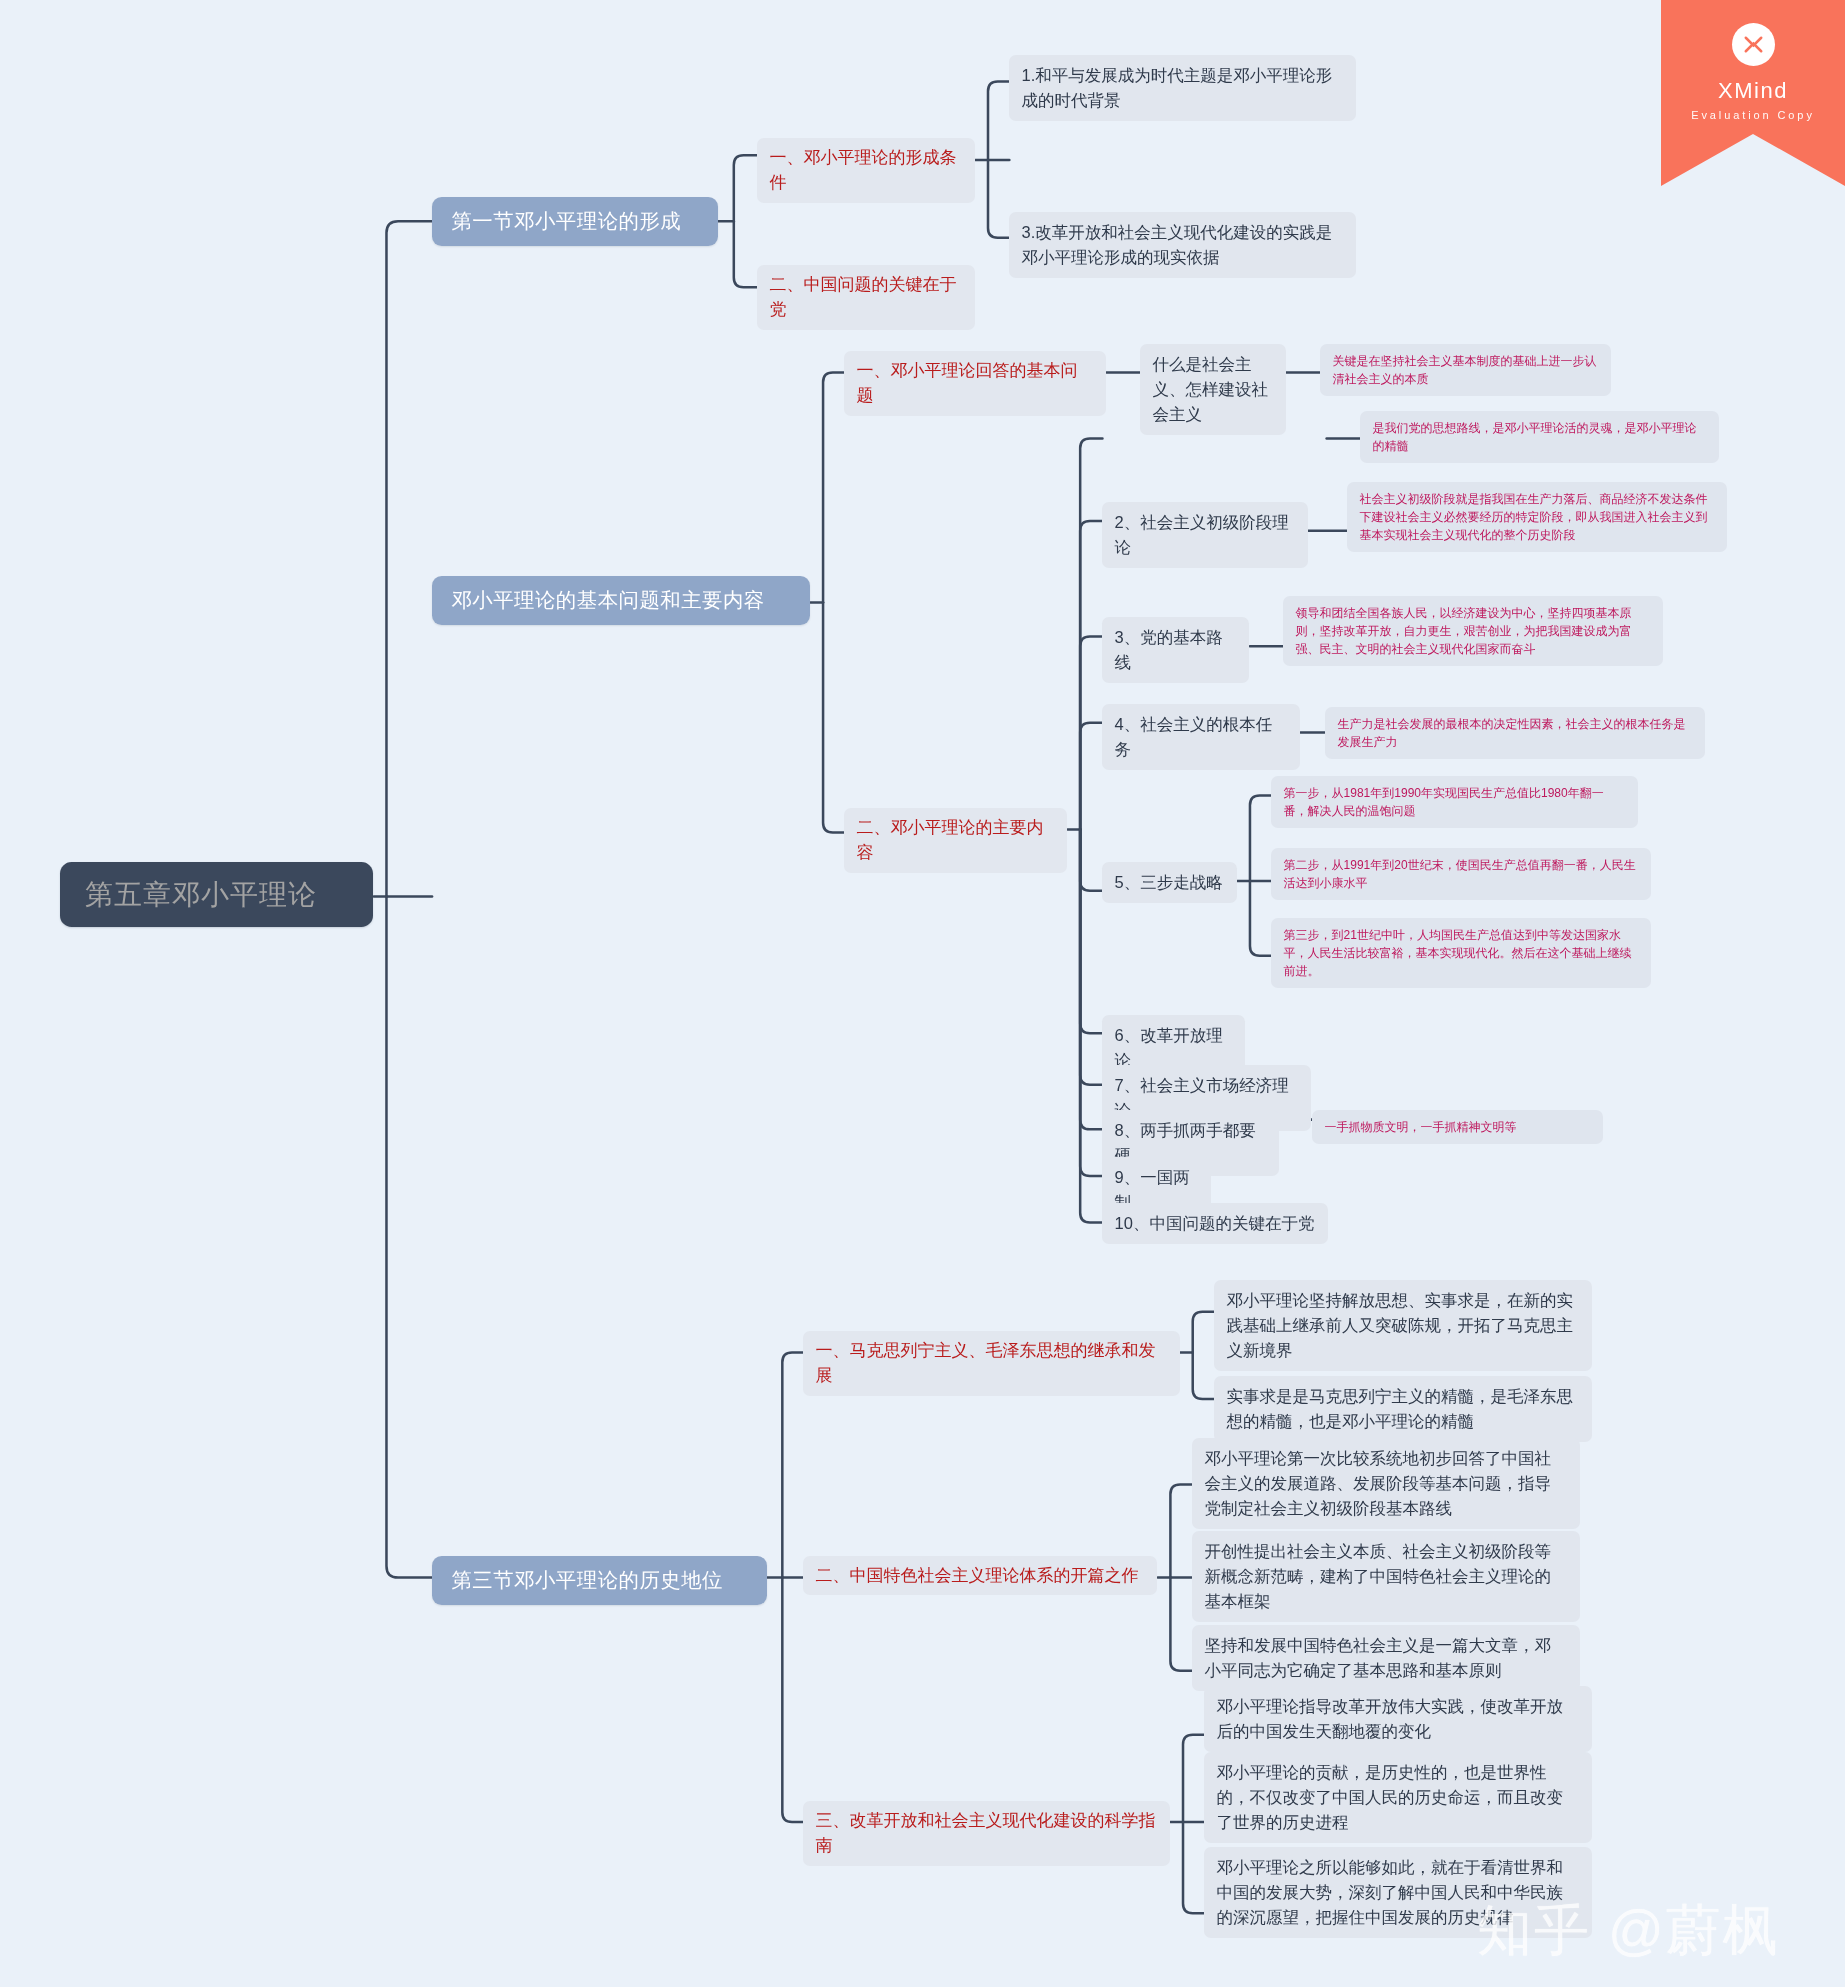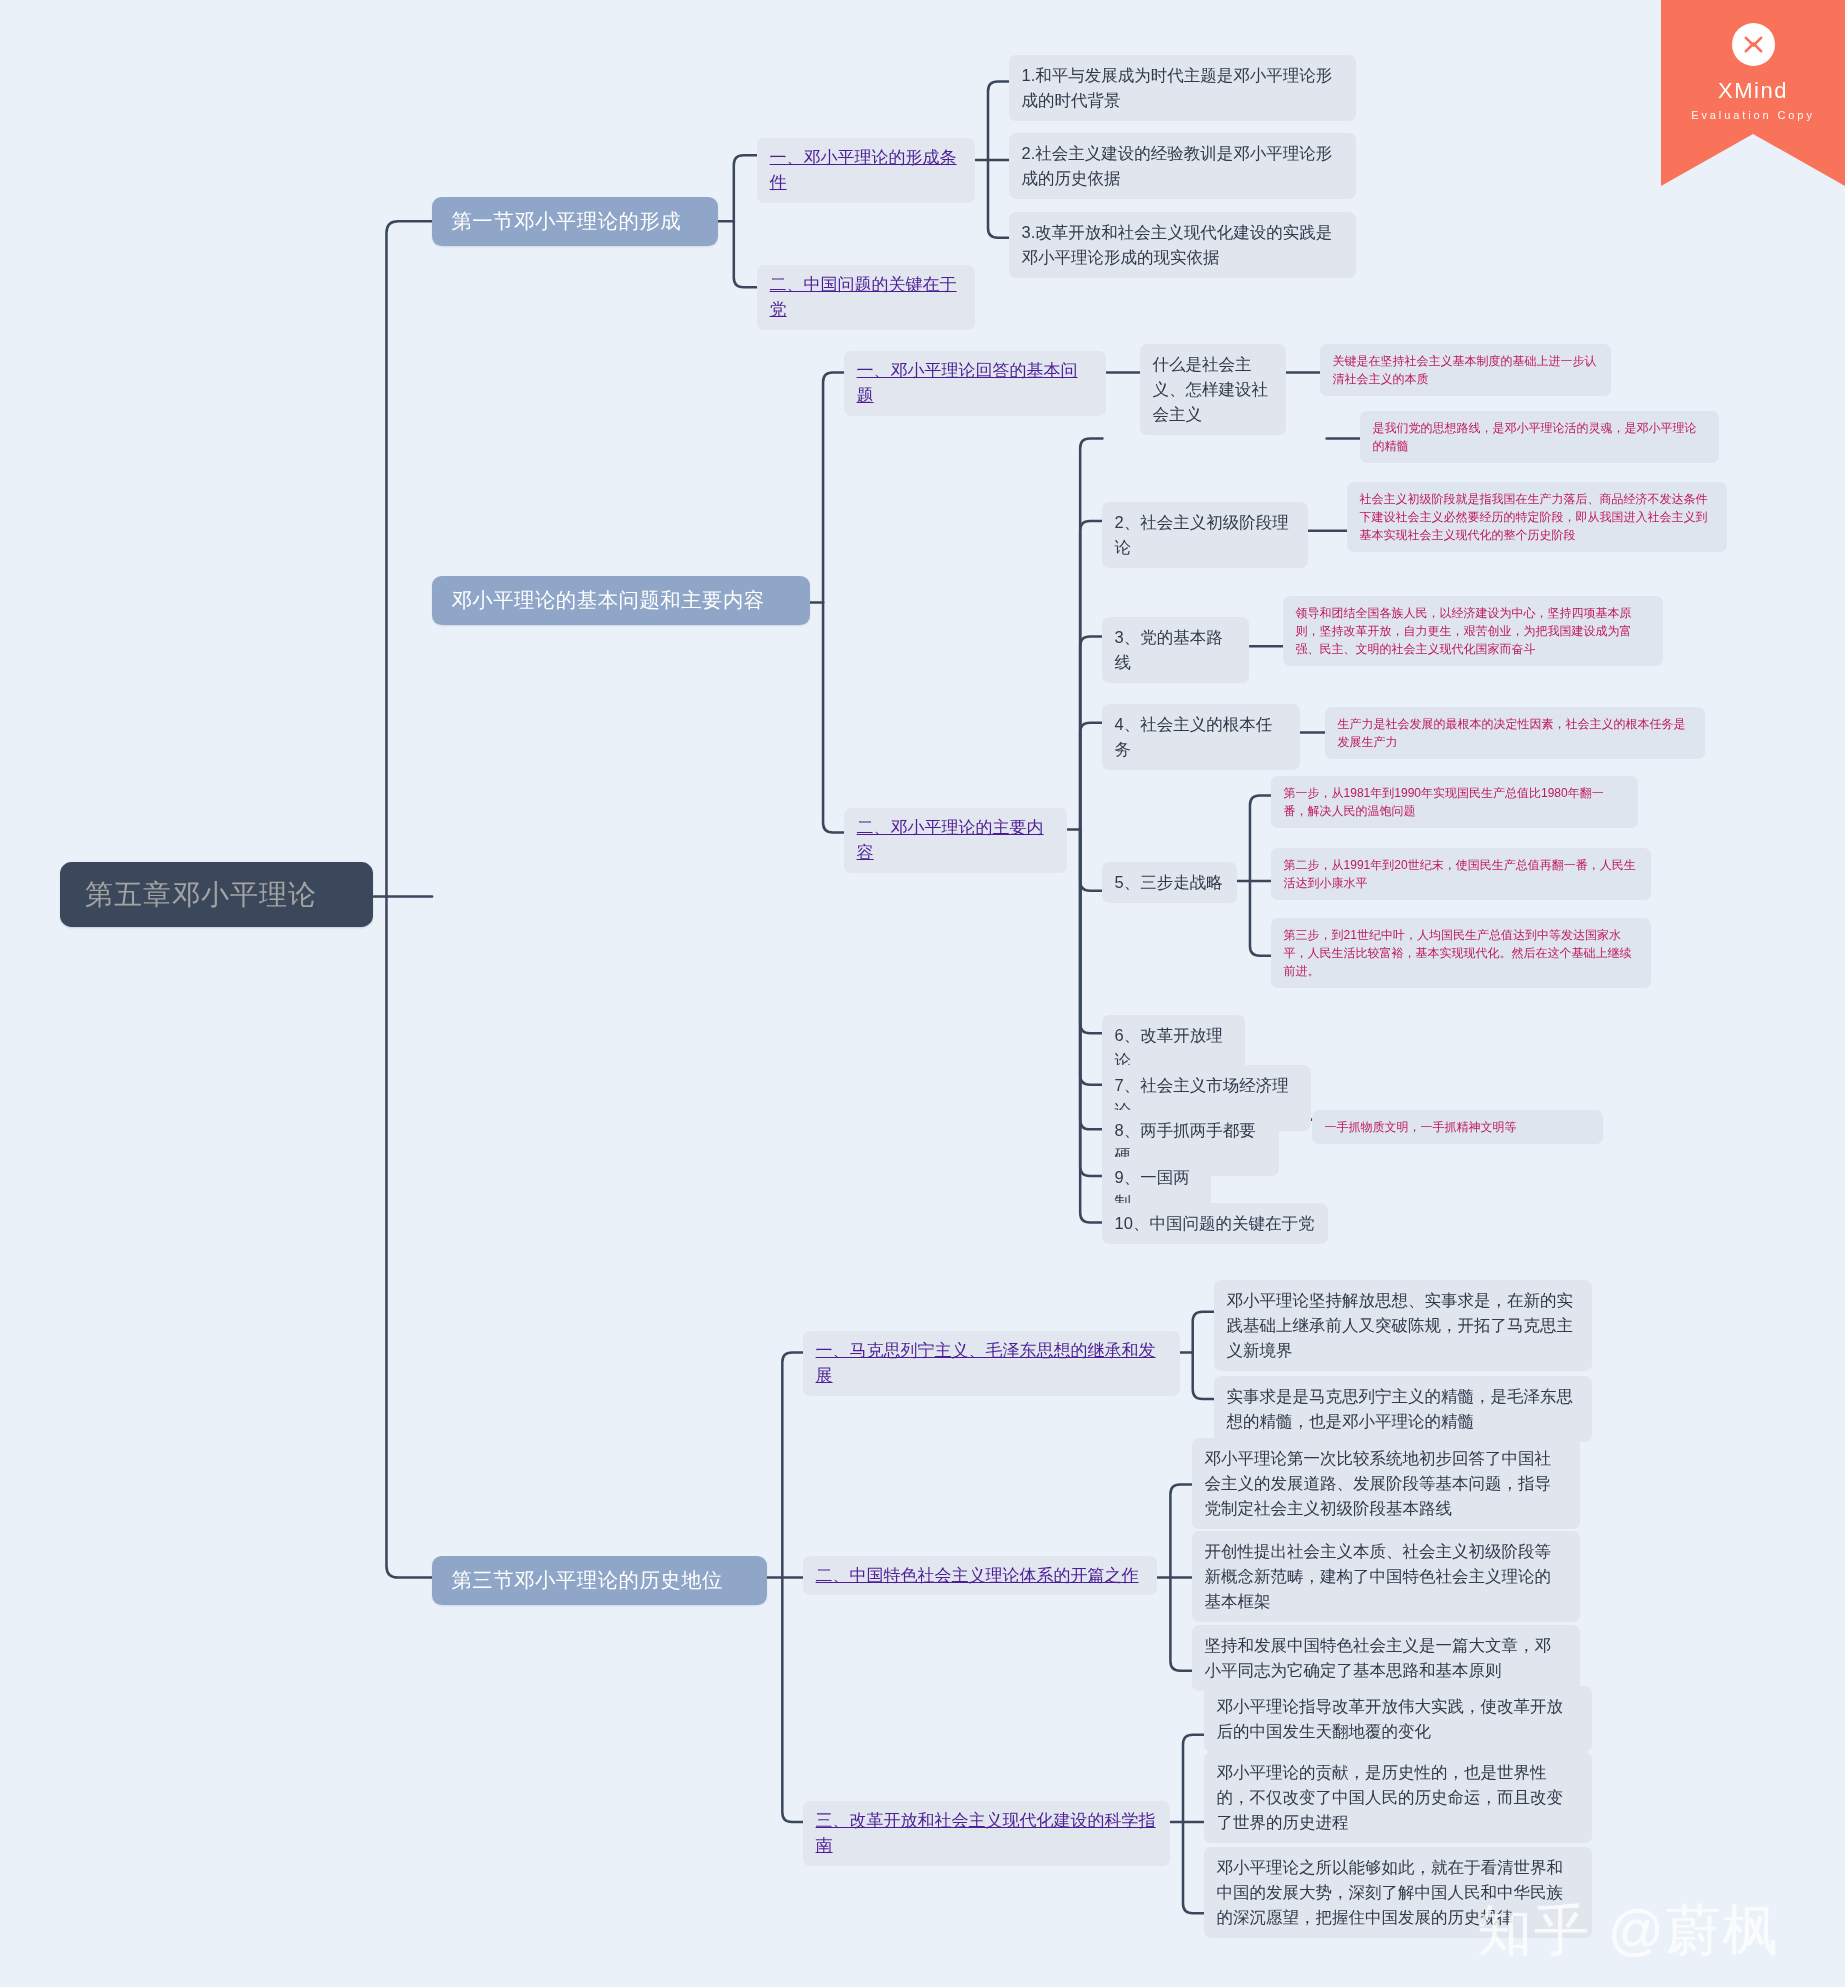--- a/index.html
+++ b/index.html
@@ -25,24 +25,23 @@
   }
   
   .n-l2{
     background:#8fa6c8;color:#ffffff;border-radius:9.7px;
     font-size:20.4px;line-height:1.35;letter-spacing:0.5px;
     padding:10.7px 19.4px;justify-content:flex-end;
     box-shadow:0 1px 1.9px rgba(40,55,75,.12);
   }
   
   .n-l3{
-    background:#e2e7ef;color:#4c1d95;border-radius:6.8px;
+    background:#e2e7ef;color:#b91c1c;border-radius:6.8px;
     font-size:17px;line-height:1.5;
     padding:6.8px 12.6px;
-    text-decoration:underline;
   }
   
   .n-l4{
     background:#e1e6ee;color:#2f3a4b;border-radius:6.8px;
     font-size:16.5px;line-height:1.52;
     padding:7.8px 12.6px;
   }
   .n-l5{
     background:#dfe5ee;color:#be185d;border-radius:6.8px;
     font-size:12px;line-height:1.52;
@@ -164,23 +163,20 @@
   <div class="node n-l3" style="left:757px;top:138px;width:218px;">
     <span class="txt">一、邓小平理论的形成条件</span>
   </div>
   <div class="node n-l3" style="left:757px;top:265px;width:218px;">
     <span class="txt">二、中国问题的关键在于党</span>
   </div>
 
   <div class="node n-l4" style="left:1009px;top:55px;width:347px;">
     <span class="txt">1.和平与发展成为时代主题是邓小平理论形成的时代背景</span>
   </div>
-  <div class="node n-l4" style="left:1009px;top:133px;width:347px;">
-    <span class="txt">2.社会主义建设的经验教训是邓小平理论形成的历史依据</span>
-  </div>
   <div class="node n-l4" style="left:1009px;top:212px;width:347px;">
     <span class="txt">3.改革开放和社会主义现代化建设的实践是邓小平理论形成的现实依据</span>
   </div>
 
   <div class="node n-l2" style="left:432px;top:576px;width:378px;">
     <span class="txt">邓小平理论的基本问题和主要内容</span>
   </div>
 
   <div class="node n-l3" style="left:844px;top:351px;width:262px;">
     <span class="txt">一、邓小平理论回答的基本问题</span>

